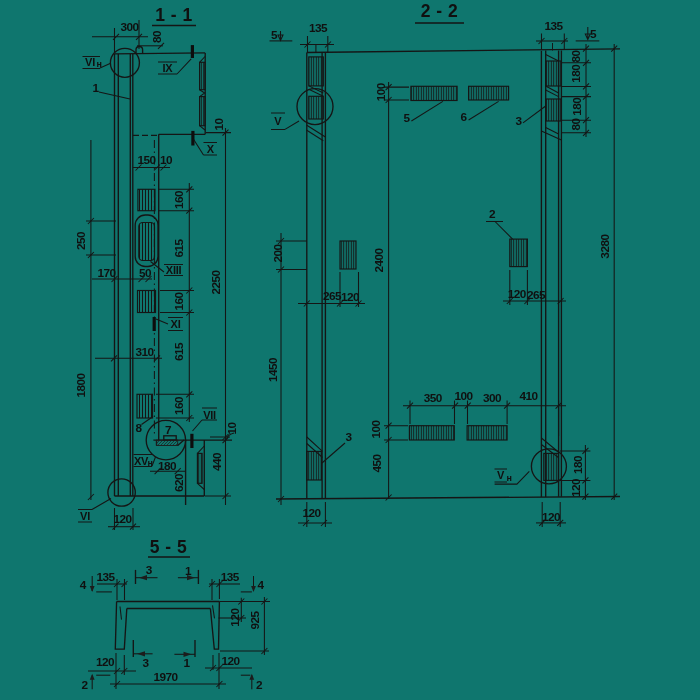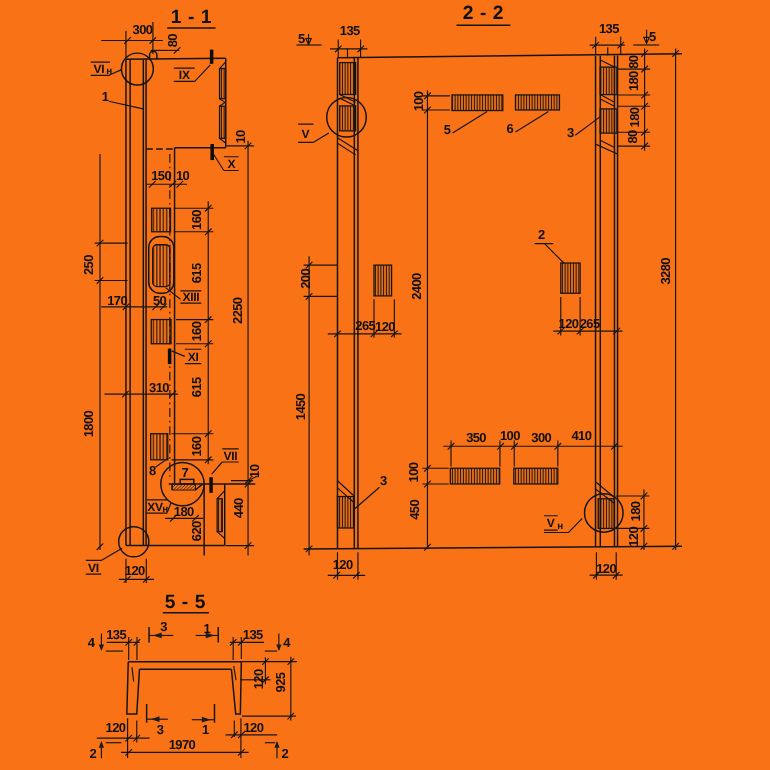--- a/index.html
+++ b/index.html
@@ -1,16 +1,16 @@
 <!DOCTYPE html>
 <html><head>
 <meta charset="utf-8">
 <style>
 html,body{margin:0;padding:0;background:#ffffff;}
-#page{width:700px;height:700px;position:relative;background:#f97316;}
+#page{width:700px;height:700px;position:relative;background:#0f766e;}
 text{font-family:"Liberation Sans",sans-serif;fill:#101010;font-weight:bold;}
 .t{font-size:11.8px;letter-spacing:-0.55px;}
 .t2{font-size:11px;letter-spacing:-0.3px;}
 .ttl{font-size:17.5px;letter-spacing:0.5px;}
 .ln{stroke:#151515;stroke-width:1.35;fill:none;}
 .lt{stroke:#151515;stroke-width:1.05;fill:none;}
 .thk{stroke:#0d0d0d;stroke-width:3.2;fill:none;}
 .hv{fill:url(#hv);stroke:#151515;stroke-width:1.15;}
 .hv2{fill:url(#hv2);stroke:#151515;stroke-width:1.15;}
 </style>

